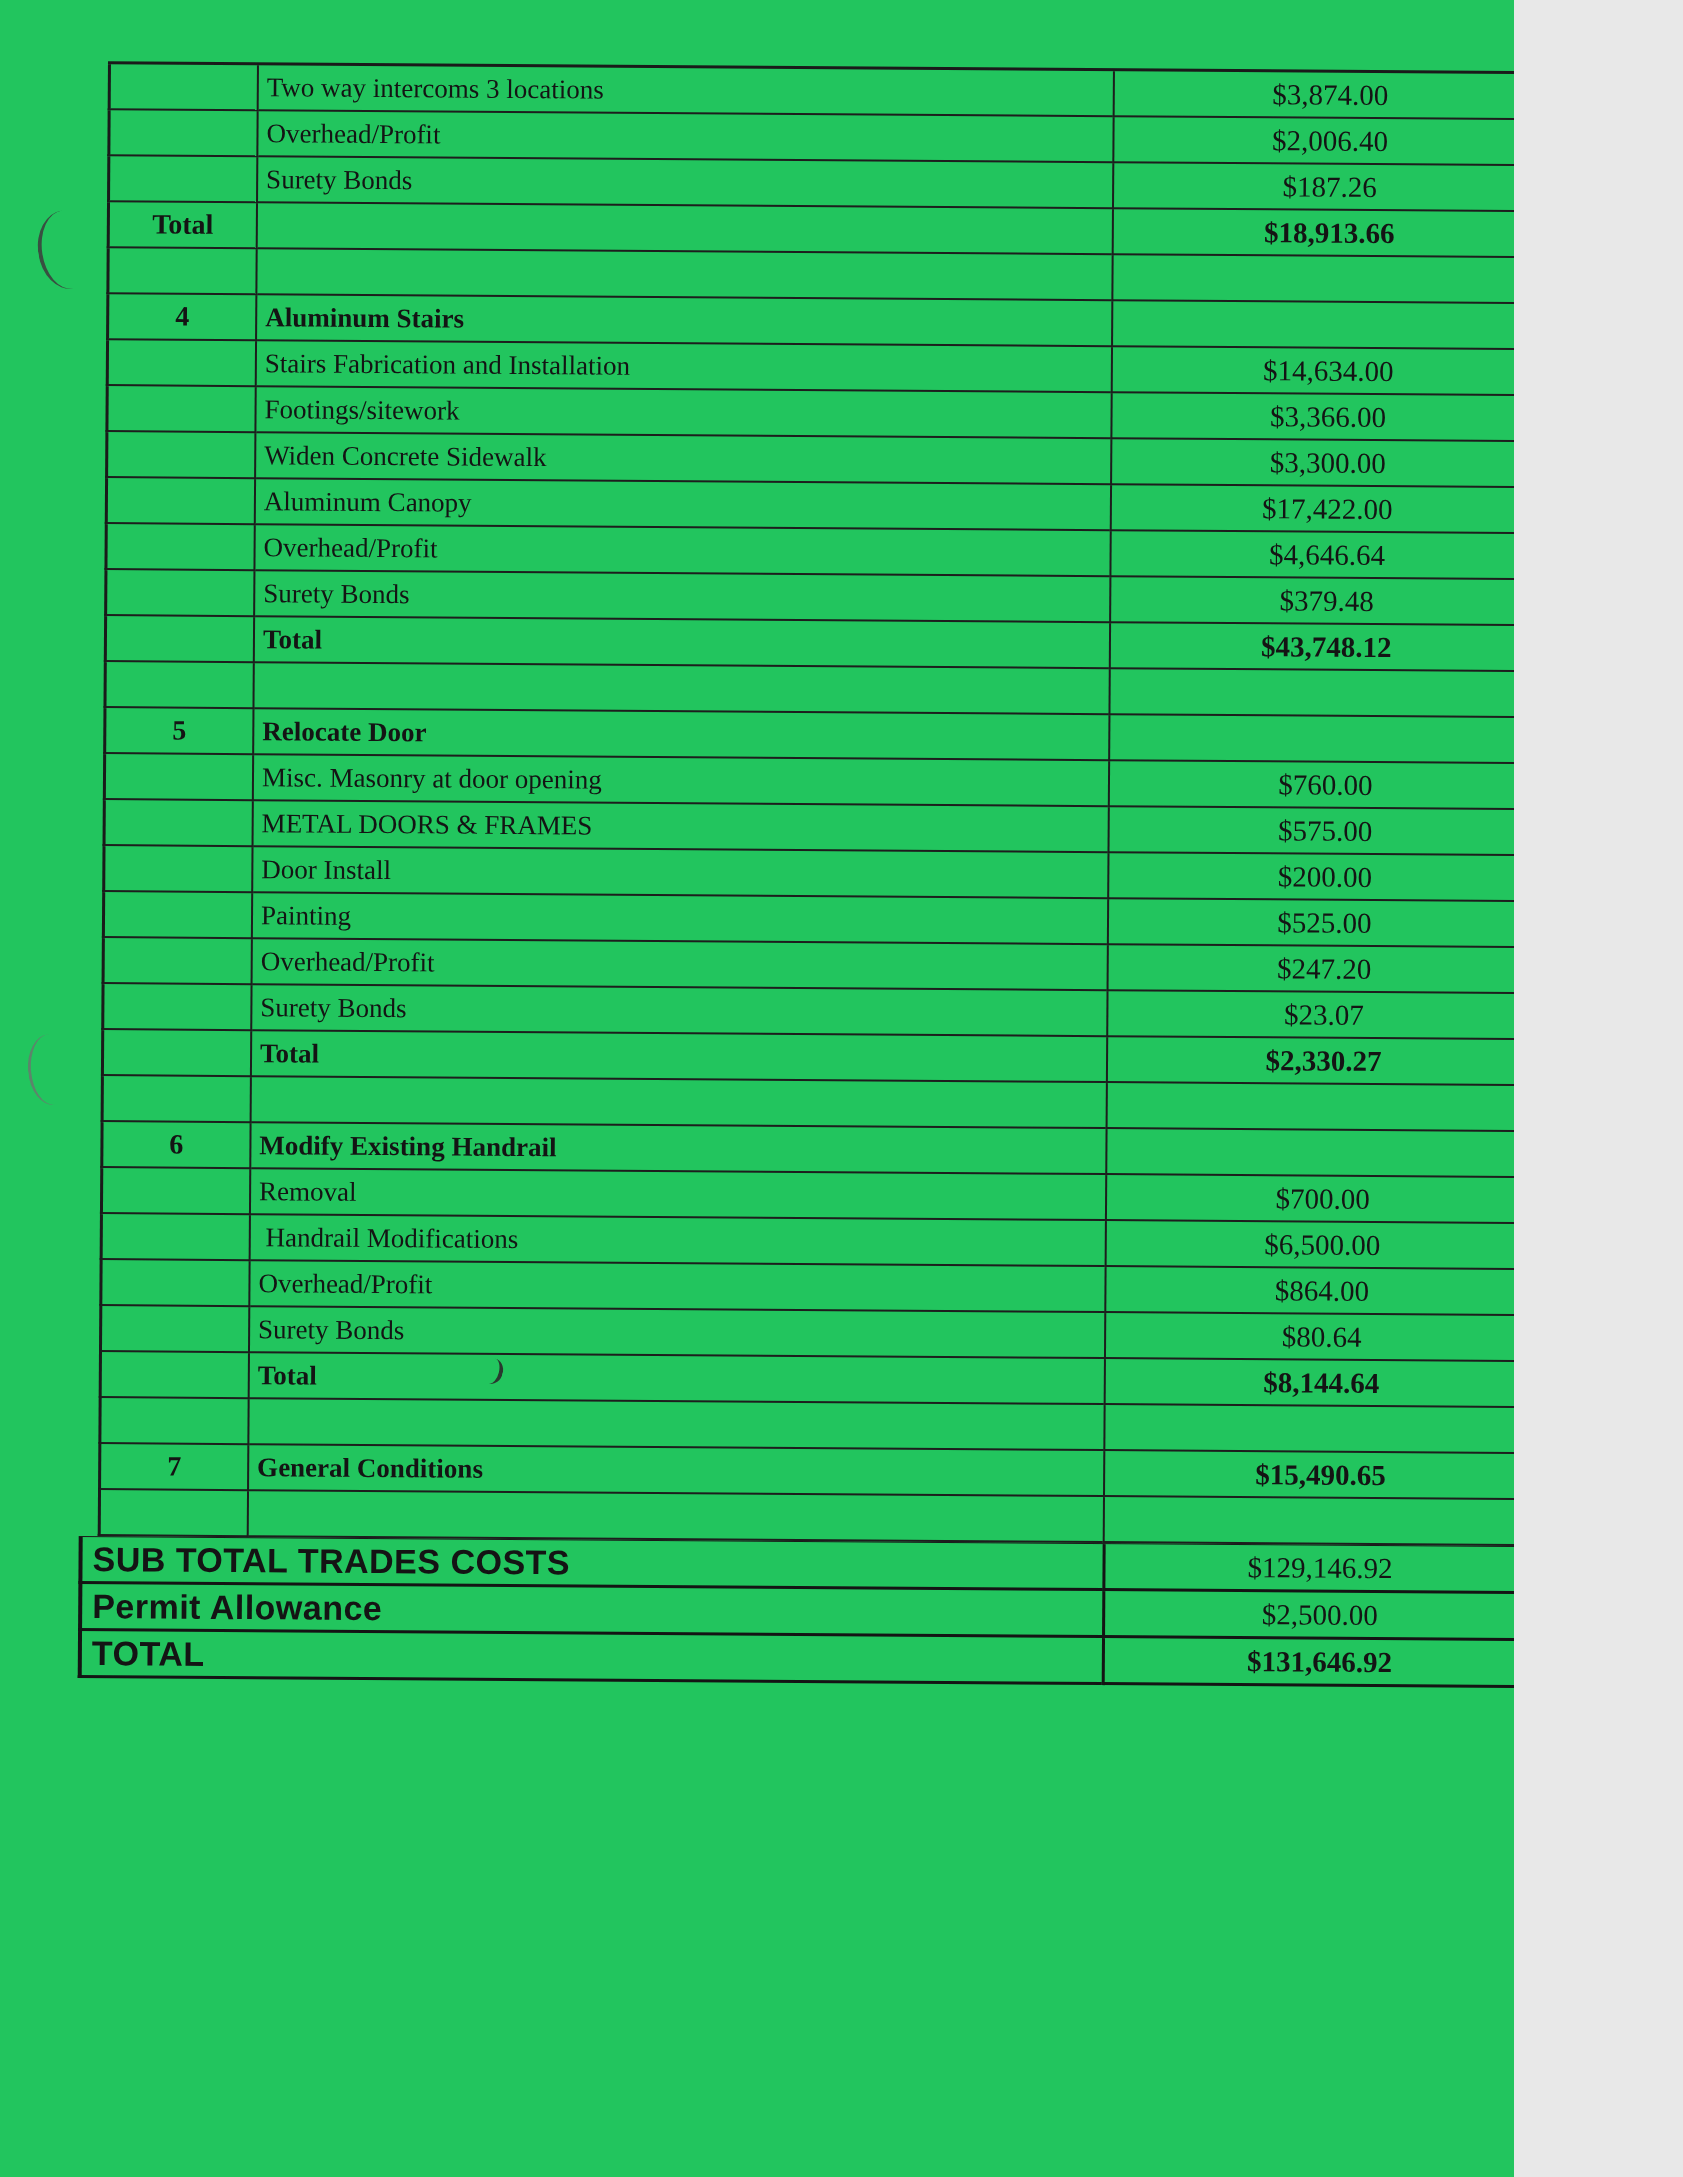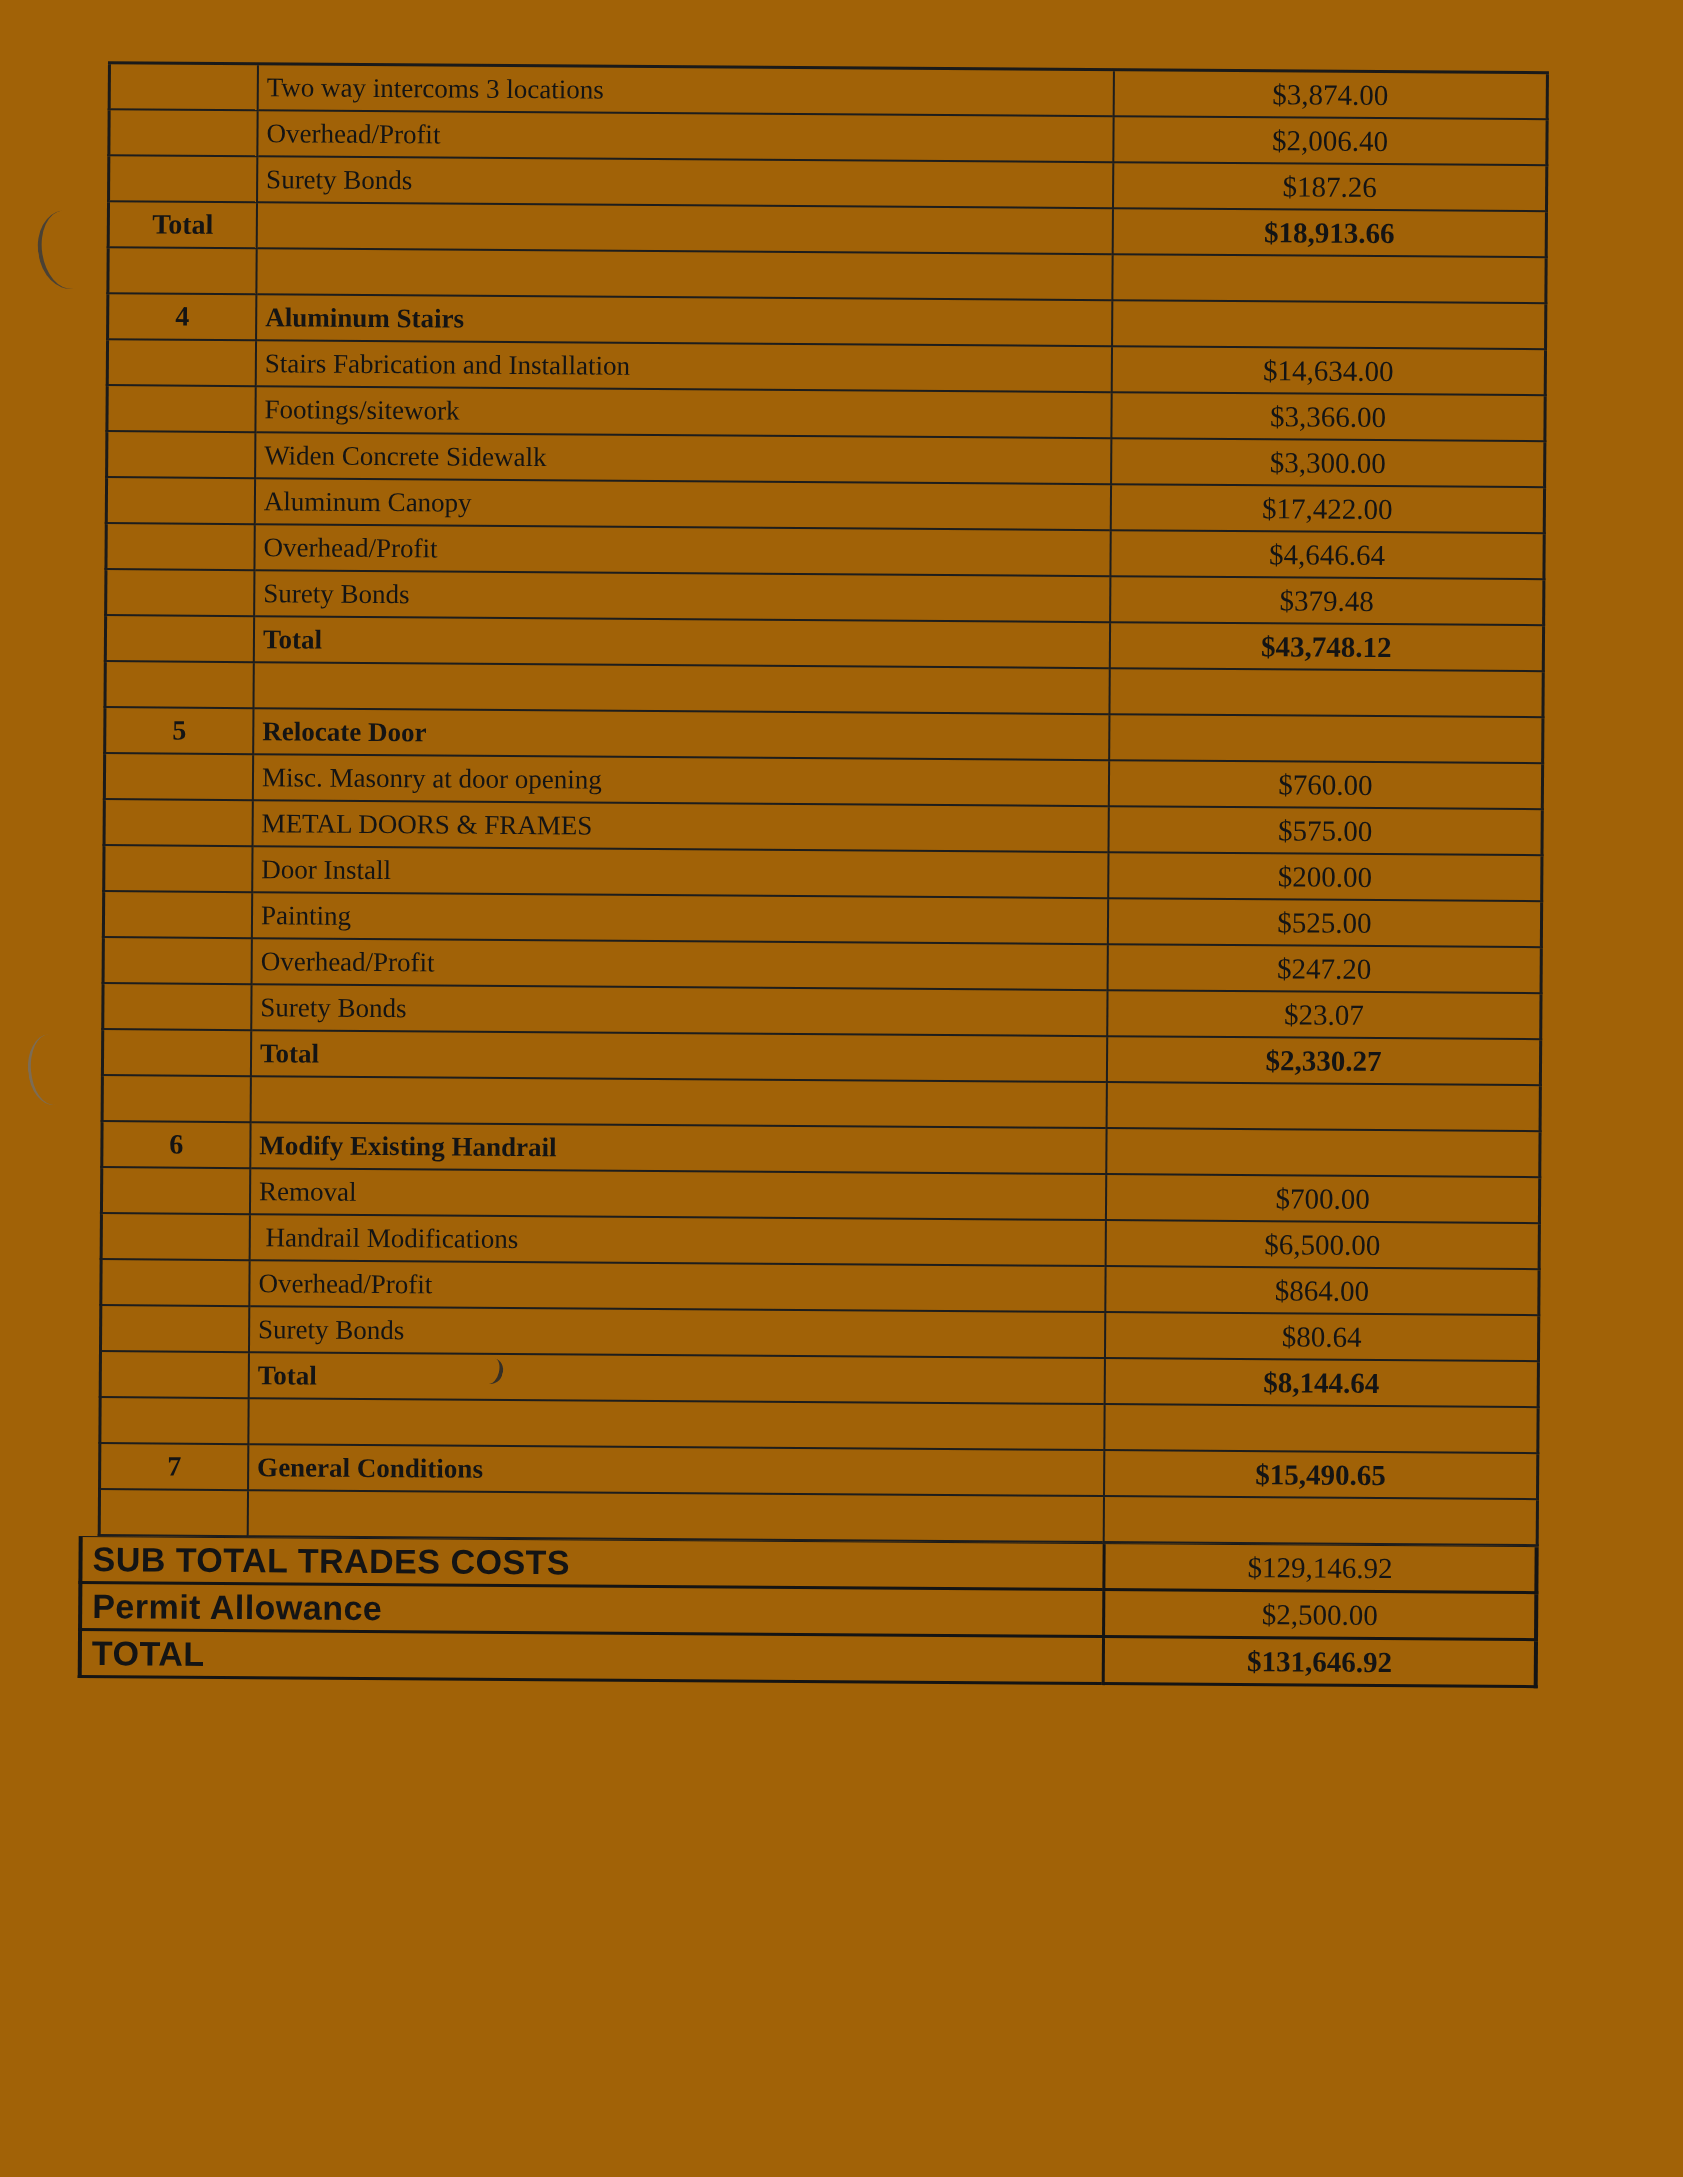--- a/index.html
+++ b/index.html
@@ -1,19 +1,19 @@
 <!DOCTYPE html>
 <html><head>
 <meta charset="utf-8">
 <style>
   html,body{margin:0;padding:0;background:#e8e8e8;}
   .page{
     position:relative;
-    width:1683px;height:2177px;
-    background:#a16207;
+    width:1514px;height:2177px;
+    background:#22c55e;
     overflow:hidden;
     font-family:"Liberation Serif", serif;
     color:#141414;
   }
   .sheet{
     position:absolute;
     left:89px;top:61px;
     transform:rotate(0.4deg);
     transform-origin:0 0;
   }

